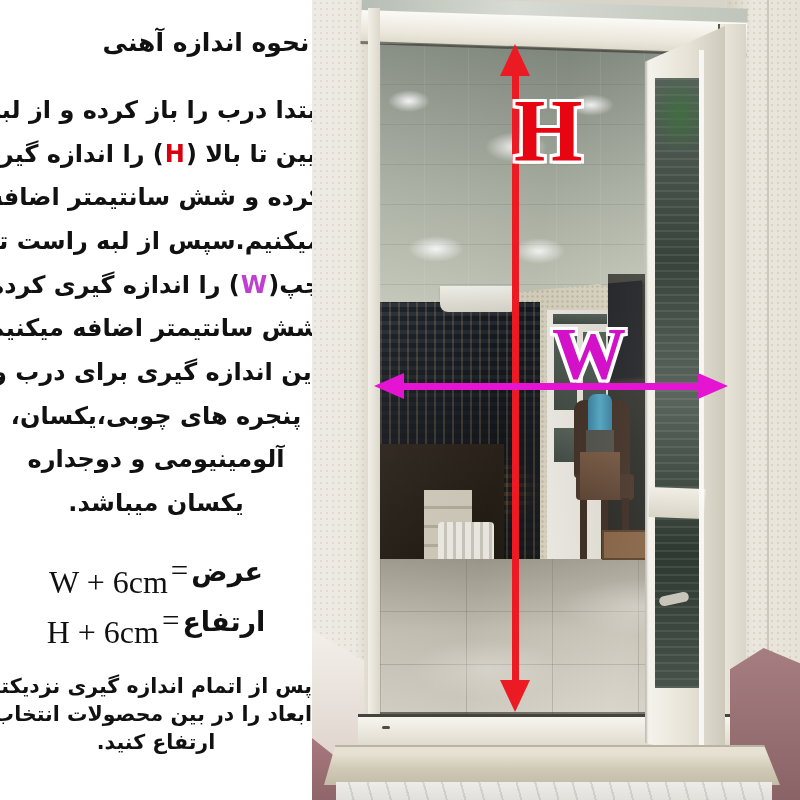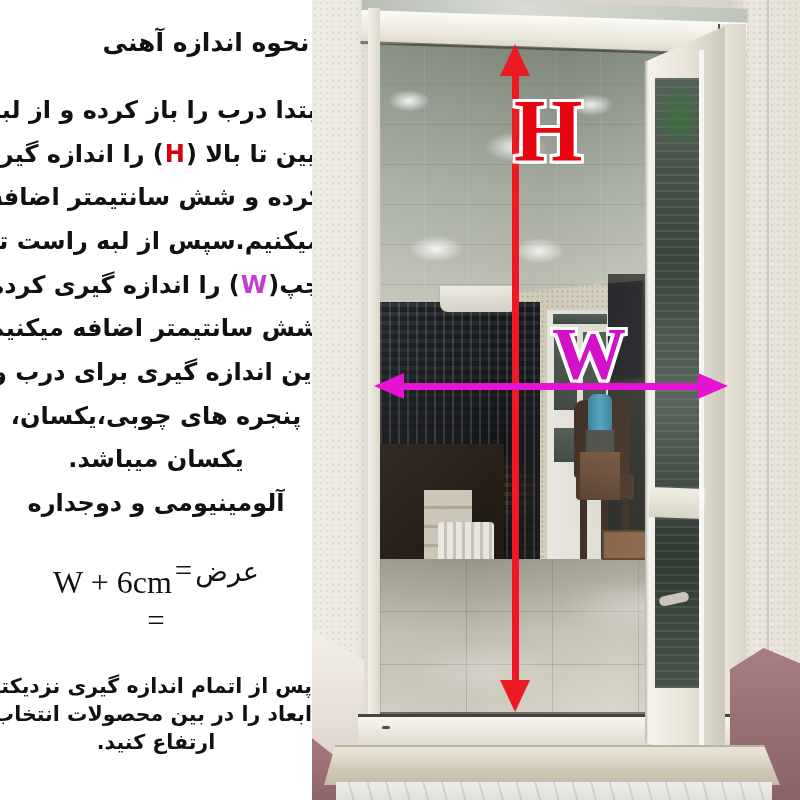--- a/index.html
+++ b/index.html
@@ -8,21 +8,21 @@
 
   
   .text-col{position:absolute;left:0;top:0;width:312px;height:800px;background:#ffffff;direction:rtl;color:#111;}
   .title{position:absolute;top:28px;left:0;right:0;text-align:center;font-size:25px;font-weight:700;transform:translateX(50px);white-space:nowrap;}
   .body-lines{position:absolute;top:88px;left:0;right:0;}
   .bline{height:43.7px;display:flex;align-items:center;justify-content:center;font-size:24px;font-weight:700;white-space:nowrap;direction:rtl;}
   .kh{color:#d7000e;padding:0 1px;}
   .kw{color:#bf3fd0;padding:0 1px;}
   .formulas{position:absolute;top:546px;left:0;right:0;}
   .formula{height:50px;display:flex;direction:rtl;align-items:center;justify-content:center;gap:2px;}
-  .f-label{font-size:27px;font-weight:400;}
+  .f-label{font-size:27px;font-weight:700;}
   .f-eq{font-family:"Liberation Serif","DejaVu Serif",serif;font-size:31px;padding:0 1px;}
   .f-expr{font-family:"Liberation Serif","DejaVu Serif",serif;font-size:32px;direction:ltr;unicode-bidi:embed;margin-top:22px;}
   .foot{position:absolute;top:672px;left:0;right:0;text-align:center;}
   .fline{font-size:20.5px;font-weight:700;line-height:28px;white-space:nowrap;}
 
   
   .photo{position:absolute;left:312px;top:0;width:488px;height:800px;background:#d8d4c9;overflow:hidden;}
   .photo *{position:absolute;}
 
   
@@ -175,35 +175,37 @@
       <div class="bline">
           <span>وشش سانتیمتر اضافه میکنیم.</span>
         </div>
       <div class="bline">
           <span>این اندازه گیری برای درب و</span>
         </div>
       <div class="bline">
           <span>پنجره های چوبی،یکسان،</span>
         </div>
       <div class="bline">
+          <span>آلومینیومی و دوجداره</span>
+        </div>
+      <div class="bline">
           <span>یکسان میباشد.</span>
-        </div>
-      <div class="bline">
-          <span>آلومینیومی و دوجداره</span>
         </div>
     </div>
 
     <div class="formulas">
       <div class="formula">
         <span class="f-label">عرض</span>
         <span class="f-eq">=</span>
         <span class="f-expr">W + 6cm</span>
       </div>
       <div class="formula">
+        <span class="f-label">ارتفاع</span>
         <span class="f-eq">=</span>
+        <span class="f-expr">H + 6cm</span>
       </div>
     </div>
 
     <div class="foot">
       <div class="fline">پس از اتمام اندازه گیری نزدیکترین</div>
       <div class="fline">ابعاد را در بین محصولات انتخاب و</div>
       <div class="fline">ارتفاع کنید.</div>
     </div>
   </div>
 

